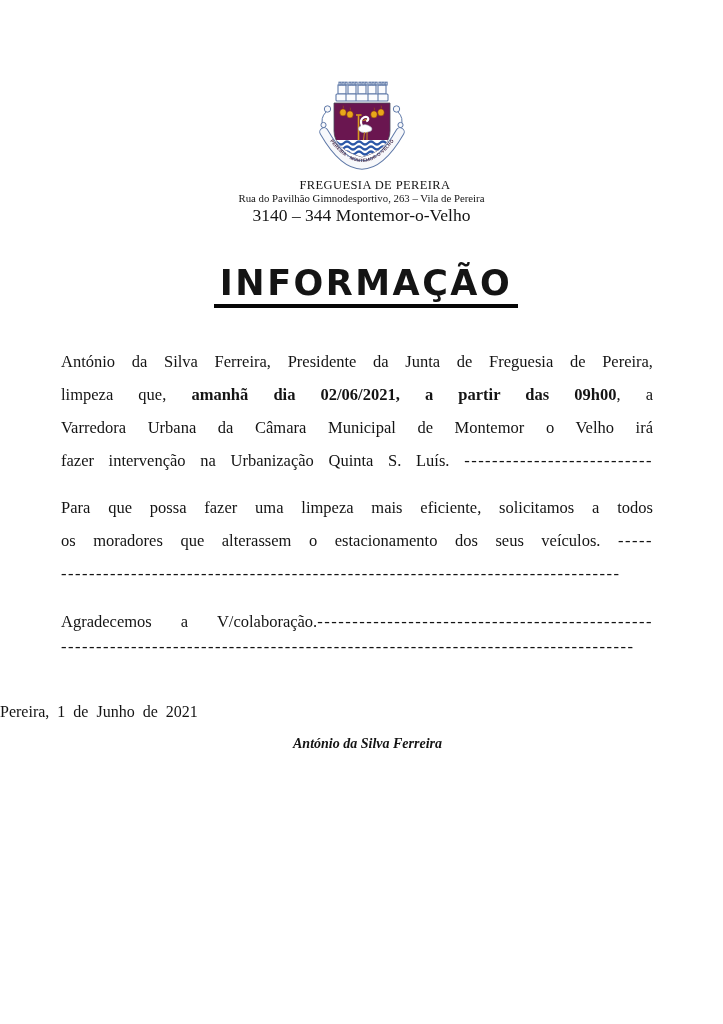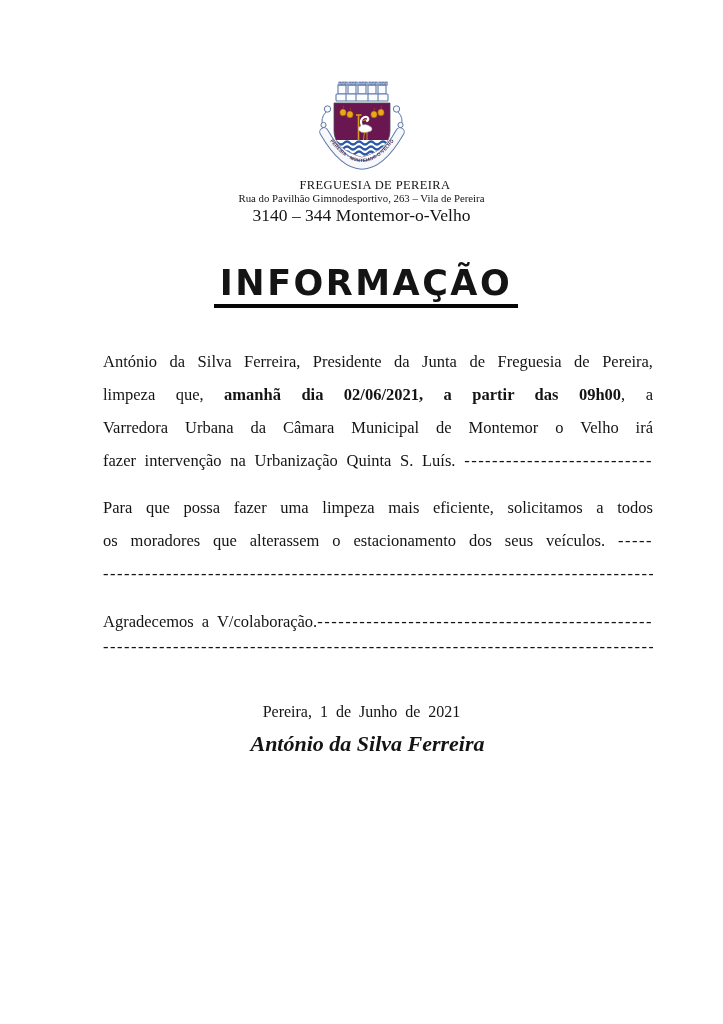--- a/index.html
+++ b/index.html
@@ -20,36 +20,36 @@
   
   .title{margin:37px 0 0;text-align:center;line-height:40px;height:44px;
          font-family:"DejaVu Sans","Liberation Sans",sans-serif;padding-left:9px;}
   .title-inner{
     display:inline-block;
     font-size:35px;font-weight:bold;letter-spacing:2.5px;
     border-bottom:4px solid #060606;
     padding:0 6px 1px 6px;
   }
   
-  .bodytext{margin:38px 70px 0 103px;}
+  .bodytext{margin:38px 70px 0 61px;}
   .para{margin-top:0;}
   .para:nth-child(2){margin-top:14px;}
   .para:nth-child(3){margin-top:19px;}
   .para:nth-child(4){margin-top:9px;}
   .ln{height:33px;line-height:33px;overflow:hidden;font-size:16.5px;}
   .ln-tight{height:25px;line-height:25px;}
   .just{text-align:justify;text-align-last:justify;}
   .leftln{text-align:left;text-align-last:left;}
   .dashline{white-space:nowrap;text-align:left;}
   .b{font-weight:bold;}
   .dash{letter-spacing:1.5px;}
   
-  .dateline{margin-top:42px;text-align:center;font-size:16px;line-height:22px;word-spacing:4px;}
+  .dateline{margin-top:42px;text-align:left;font-size:16px;line-height:22px;word-spacing:4px;}
   .role{margin-top:23px;text-align:center;font-size:18.5px;line-height:24px;word-spacing:2px;}
-  .signame{margin-top:8px;text-align:center;font-size:22px;line-height:25px;
+  .signame{margin-top:8px;text-align:center;font-size:14px;line-height:25px;
            font-weight:bold;font-style:italic;margin-left:12px;}
 </style>
 </head>
 <body>
 
 <div class="page">
 
   <div class="crest-wrap">
     <svg width="100" height="104" viewBox="0 0 100 104">
       <defs>

